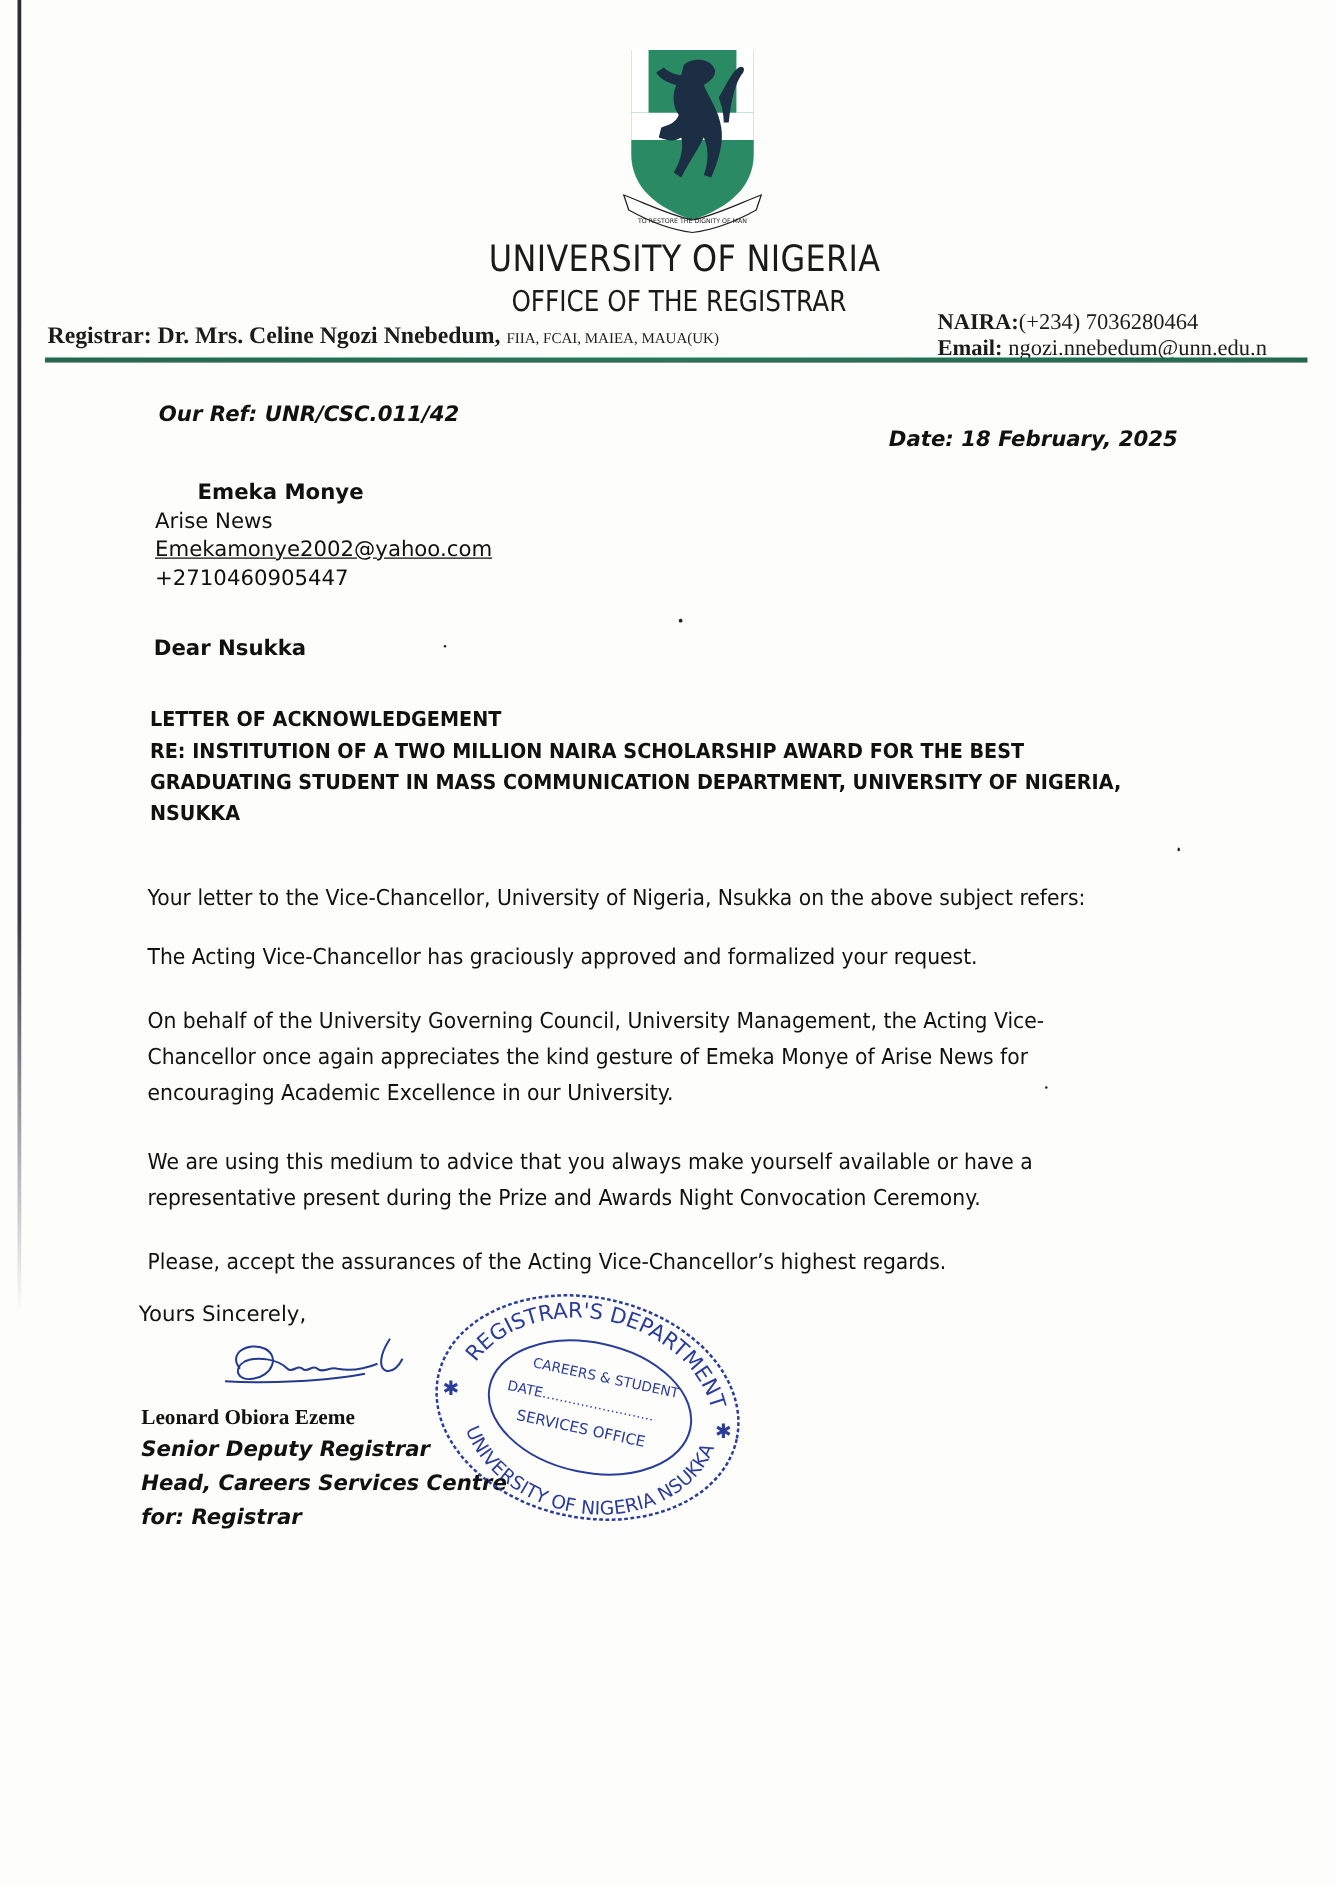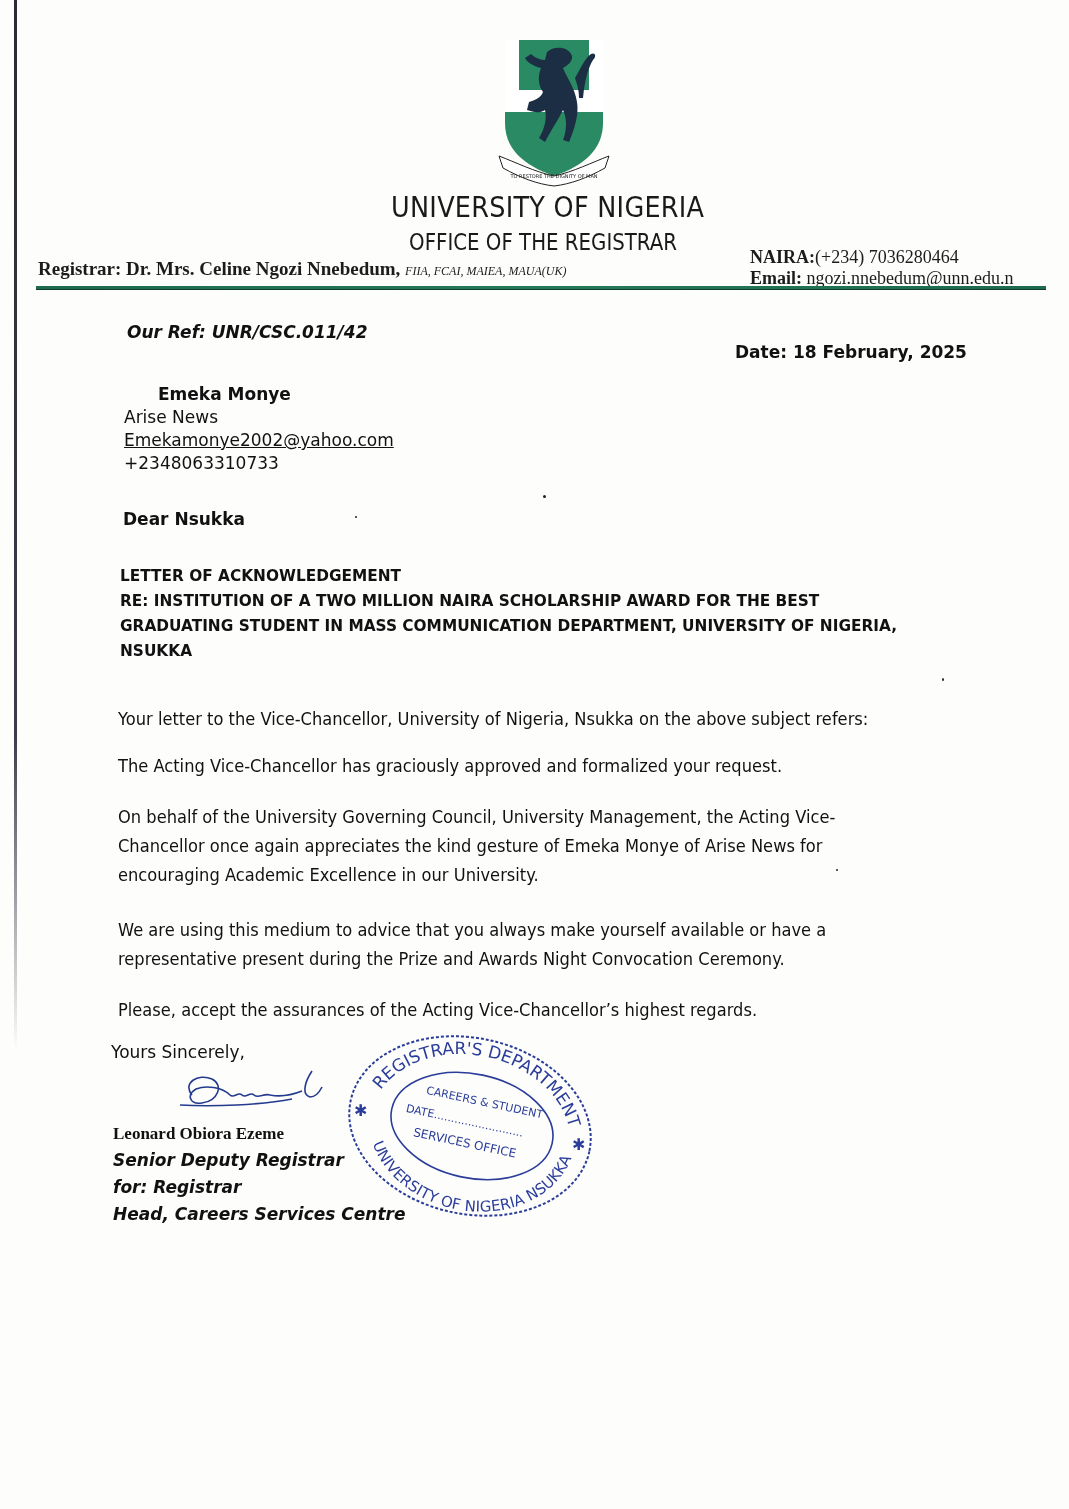--- a/index.html
+++ b/index.html
@@ -23,36 +23,36 @@
   .office-name {
     position: absolute; left: 0; width: 1069px; top: 229px; text-align: center;
     padding-left: 20px; box-sizing: border-box;
     font-family: "DejaVu Sans", sans-serif; font-size: 23px; color: #1a1a1a;
     transform: scaleX(0.86);
   }
   .registrar-line {
     position: absolute; left: 38px; top: 258px;
     font-family: "Liberation Serif", serif; font-size: 19px; font-weight: bold; color: #1c1c1c;
   }
-  .registrar-line .quals { font-style: italic; font-weight: normal; font-size: 12px; }
+  .registrar-line .quals { font-weight: normal; font-size: 12px; }
   .contact {
     position: absolute; left: 750px; top: 247px;
     font-family: "Liberation Serif", serif; font-size: 18px; color: #1c1c1c; line-height: 21px;
   }
   .contact b { font-weight: bold; }
   .rule {
     position: absolute; left: 36px; top: 286px; width: 1010px; height: 3px;
     background: linear-gradient(to right, #1e6a4e, #247a58 50%, #1e6a4e);
   }
   .rule2 { position: absolute; left: 36px; top: 289px; width: 1010px; height: 1px; background: #0f3d2c; }
 
   .letter { font-family: "DejaVu Sans", sans-serif; font-size: 17px; color: #111; }
   .abs { position: absolute; }
   .ref { left: 127px; top: 322px; font-style: italic; font-weight: bold; font-size: 17px; }
-  .date { left: 735px; top: 342px; font-weight: bold; font-size: 17px; }
+  .date { left: 711px; top: 342px; font-style: italic; font-weight: bold; font-size: 17px; }
   .recipient { left: 124px; top: 383px; line-height: 23px; font-size: 17px; }
   .recipient .name { font-weight: bold; margin-left: 34px; }
   .recipient .email { text-decoration: underline; color: #111; }
   .salutation { left: 123px; top: 509px; font-weight: bold; font-size: 17px; }
   .subject { left: 120px; top: 563px; width: 860px; font-weight: bold; font-size: 16.5px; line-height: 25px; transform-origin: left; transform: scaleX(0.93); }
   .para { left: 118px; width: 850px; font-size: 17.5px; line-height: 29px; transform-origin: left; transform: scaleX(0.93); }
   .p1 { top: 705px; }
   .p2 { top: 752px; }
   .p3 { top: 803px; }
   .p4 { top: 916px; }
@@ -99,21 +99,21 @@
 <div class="rule2"></div>
 
 <div class="letter">
   <div class="abs ref">Our Ref: UNR/CSC.011/42</div>
   <div class="abs date">Date: 18 February, 2025</div>
 
   <div class="abs recipient">
     <div class="name">Emeka Monye</div>
     <div>Arise News</div>
     <div class="email">Emekamonye2002@yahoo.com</div>
-    <div>+2348063310733</div>
+    <div>+2710460905447</div>
   </div>
 
   <div class="abs salutation">Dear Nsukka</div>
 
   <div class="abs subject">
     <div>LETTER OF ACKNOWLEDGEMENT</div>
     <div>RE: INSTITUTION OF A TWO MILLION NAIRA SCHOLARSHIP AWARD FOR THE BEST GRADUATING STUDENT IN MASS COMMUNICATION DEPARTMENT, UNIVERSITY OF NIGERIA, NSUKKA</div>
   </div>
 
   <div class="abs para p1">Your letter to the Vice-Chancellor, University of Nigeria, Nsukka on the above subject refers:</div>
@@ -124,22 +124,22 @@
 
   <div class="abs closing">Yours Sincerely,</div>
 
   <svg class="abs signature" viewBox="0 0 160 50">
     <path d="M20 30 C10 18 26 8 40 14 C52 20 46 36 30 38 C18 40 14 30 24 24 C34 20 50 22 58 30 C62 34 66 26 70 30 C74 34 78 26 82 30 C86 34 92 28 98 30 C108 32 120 30 130 26 M140 6 C132 18 130 30 138 32 C144 32 148 26 150 22 M8 40 C40 42 90 40 120 34" fill="none" stroke="#233a8e" stroke-width="1.6"></path>
   </svg>
 
   <div class="abs signer">
     <div class="sname">Leonard Obiora Ezeme</div>
     <div class="role">Senior Deputy Registrar</div>
+    <div class="role">Head, Careers Services Centre</div>
     <div class="role">for: Registrar</div>
-    <div class="role">Head, Careers Services Centre</div>
   </div>
 
   <svg class="abs stamp" viewBox="0 0 260 190">
     <defs>
       <path id="arcTop" d="M30 100 A102 80 0 0 1 232 90"></path>
       <path id="arcBot" d="M28 88 A104 84 0 0 0 236 104"></path>
     </defs>
     <ellipse cx="130" cy="96" rx="122" ry="88" fill="none" stroke="#2b3d9a" stroke-width="2" stroke-dasharray="3 2" transform="rotate(12 130 96)"></ellipse>
     <ellipse cx="132" cy="96" rx="82" ry="52" fill="none" stroke="#2b3d9a" stroke-width="1.6" transform="rotate(12 132 96)"></ellipse>
     <text font-size="17" fill="#2b3d9a" font-family="DejaVu Sans, sans-serif" transform="rotate(12 130 96)"><textPath href="#arcTop" startOffset="8%">REGISTRAR'S DEPARTMENT</textPath></text>

